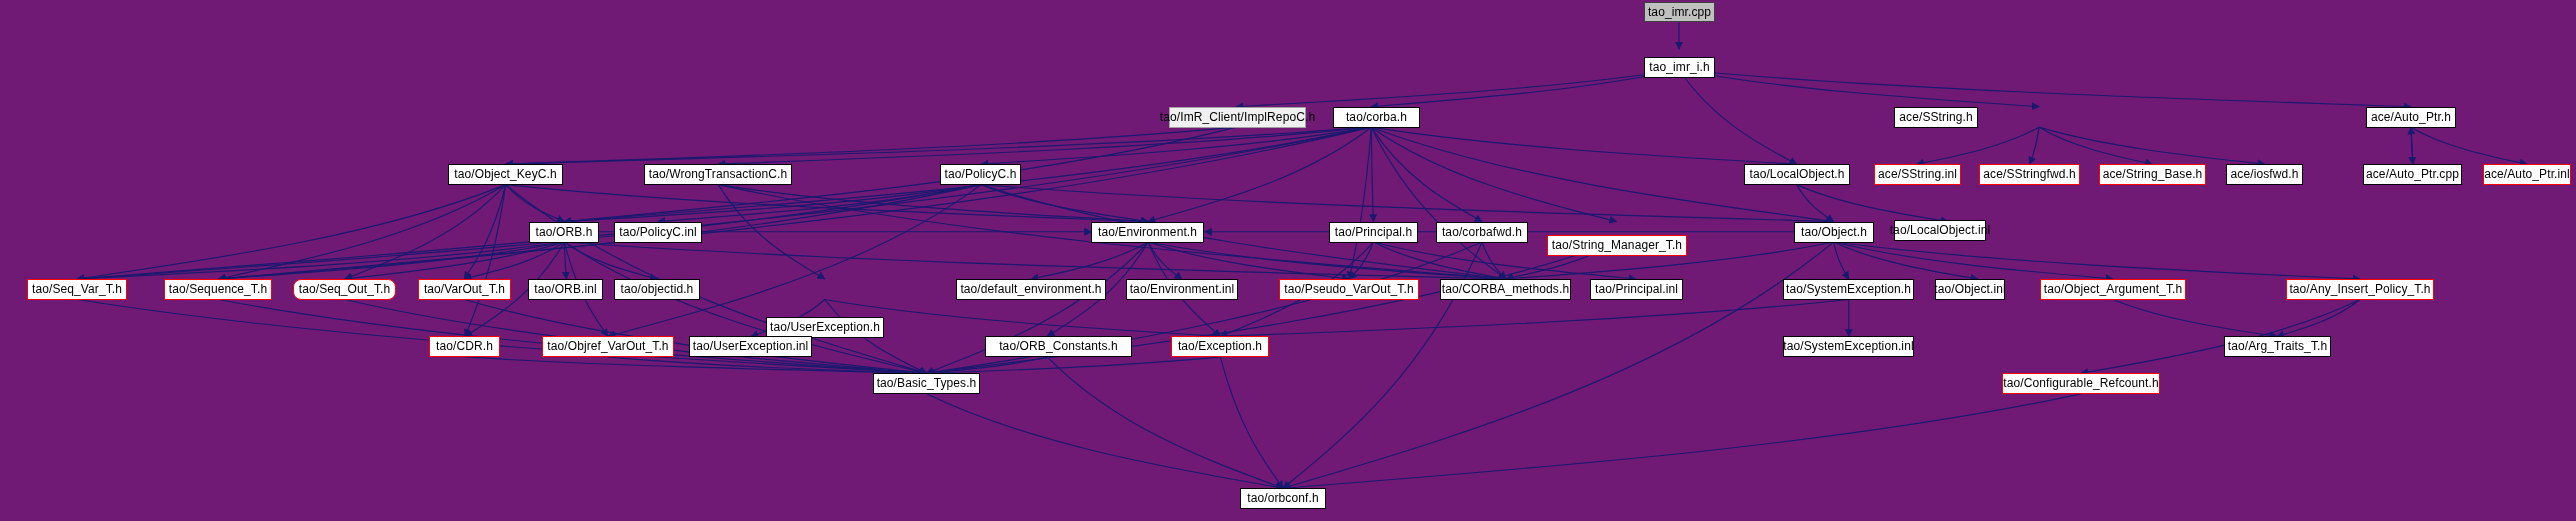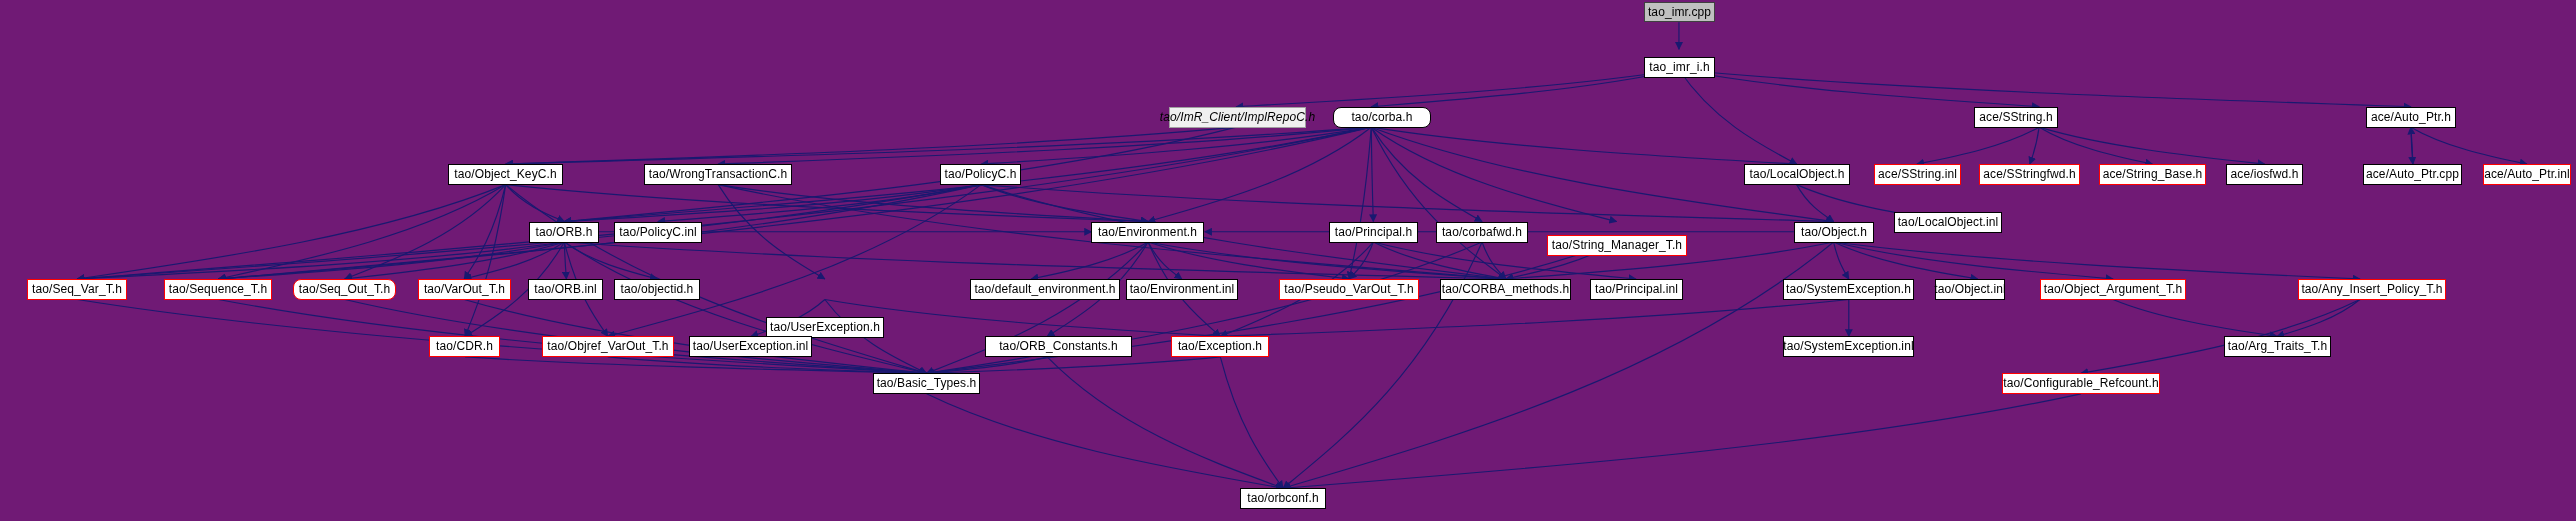--- a/index.html
+++ b/index.html
@@ -128,58 +128,58 @@
         <path d="M 2536 480 C 2244.25 543.25, 1855.25 572, 1563.5 595" marker-end="url(#ah)"></path>
         <path d="M 94 365 C 404.5 414.5, 818.5 437, 1129 455" marker-end="url(#ah)"></path>
         <path d="M 266 365 C 524.9 414.5, 870.0999999999999 437, 1129 455" marker-end="url(#ah)"></path>
         <path d="M 420 365 C 632.7 414.5, 916.3 437, 1129 455" marker-end="url(#ah)"></path>
         <path d="M 565.5 365 C 734.55 414.5, 959.95 437, 1129 455" marker-end="url(#ah)"></path>
       </g>
   </svg>
   <div id="node-layer">
       <div class="node root" style="left: 1644px; top: 1.6px; width: 71px;">tao_imr.cpp</div>
       <div class="node" style="left: 1644px; top: 49px; width: 71px; margin-top: 8px;">tao_imr_i.h</div>
-      <div class="node grey" style="left: 1169px; top: 107px; width: 137px; font-style: italic;">tao/ImR_Client/ImplRepoC.h</div>
-      <div class="node" style="left: 1333px; top: 107px; width: 98px; border-radius: 8px;">tao/corba.h</div>
-      <div class="node" style="left: 1974px; top: 107px; width: 84px;">ace/SString.h</div>
+      <div class="node grey" style="left: 1169px; top: 107px; width: 137px;">tao/ImR_Client/ImplRepoC.h</div>
+      <div class="node" style="left: 1333px; top: 107px; width: 87px;">tao/corba.h</div>
+      <div class="node" style="left: 1894px; top: 107px; width: 84px;">ace/SString.h</div>
       <div class="node" style="left: 2366px; top: 107px; width: 90px;">ace/Auto_Ptr.h</div>
       <div class="node" style="left: 448px; top: 164px; width: 115px;">tao/Object_KeyC.h</div>
       <div class="node" style="left: 644px; top: 164px; width: 148px;">tao/WrongTransactionC.h</div>
       <div class="node" style="left: 940px; top: 164px; width: 81px;">tao/PolicyC.h</div>
       <div class="node" style="left: 1744px; top: 164px; width: 106px;">tao/LocalObject.h</div>
       <div class="node red" style="left: 1874px; top: 164px; width: 87px;">ace/SString.inl</div>
       <div class="node red" style="left: 1979px; top: 164px; width: 101px;">ace/SStringfwd.h</div>
       <div class="node red" style="left: 2099px; top: 164px; width: 107px;">ace/String_Base.h</div>
       <div class="node" style="left: 2226px; top: 164px; width: 77px;">ace/iosfwd.h</div>
       <div class="node" style="left: 2363px; top: 164px; width: 99px;">ace/Auto_Ptr.cpp</div>
       <div class="node red" style="left: 2483px; top: 164px; width: 88px;">ace/Auto_Ptr.inl</div>
       <div class="node" style="left: 529px; top: 222px; width: 70px;">tao/ORB.h</div>
       <div class="node" style="left: 614px; top: 222px; width: 88px;">tao/PolicyC.inl</div>
       <div class="node" style="left: 1091px; top: 222px; width: 113px;">tao/Environment.h</div>
       <div class="node" style="left: 1329px; top: 222px; width: 89px;">tao/Principal.h</div>
       <div class="node" style="left: 1436px; top: 222px; width: 92px;">tao/corbafwd.h</div>
       <div class="node red" style="left: 1547px; top: 222px; width: 140px; margin-top: 13px;">tao/String_Manager_T.h</div>
       <div class="node" style="left: 1794px; top: 222px; width: 80px;">tao/Object.h</div>
-      <div class="node" style="left: 1894px; top: 212px; width: 108px;">tao/LocalObject.inl</div>
+      <div class="node" style="left: 1894px; top: 220px; width: 92px;">tao/LocalObject.inl</div>
       <div class="node red" style="left: 27px; top: 279px; width: 100px;">tao/Seq_Var_T.h</div>
       <div class="node red" style="left: 164px; top: 279px; width: 108px;">tao/Sequence_T.h</div>
       <div class="node red" style="left: 293px; top: 279px; width: 103px; border-radius: 8px;">tao/Seq_Out_T.h</div>
       <div class="node red" style="left: 418px; top: 279px; width: 93px;">tao/VarOut_T.h</div>
       <div class="node" style="left: 528px; top: 279px; width: 75px;">tao/ORB.inl</div>
       <div class="node" style="left: 614px; top: 279px; width: 86px;">tao/objectid.h</div>
       <div class="node" style="left: 766px; top: 279px; width: 118px; margin-top: 38px;">tao/UserException.h</div>
-      <div class="node" style="left: 956px; top: 279px; width: 150px; margin-left: 14px;">tao/default_environment.h</div>
+      <div class="node" style="left: 956px; top: 279px; width: 150px;">tao/default_environment.h</div>
       <div class="node" style="left: 1126px; top: 279px; width: 112px;">tao/Environment.inl</div>
       <div class="node red" style="left: 1279px; top: 279px; width: 140px;">tao/Pseudo_VarOut_T.h</div>
       <div class="node" style="left: 1440px; top: 279px; width: 131px;">tao/CORBA_methods.h</div>
       <div class="node" style="left: 1590px; top: 279px; width: 93px;">tao/Principal.inl</div>
       <div class="node" style="left: 1783px; top: 279px; width: 131px;">tao/SystemException.h</div>
       <div class="node" style="left: 1935px; top: 279px; width: 70px;">tao/Object.inl</div>
       <div class="node red" style="left: 2040px; top: 279px; width: 146px;">tao/Object_Argument_T.h</div>
-      <div class="node red" style="left: 2286px; top: 279px; width: 148px; margin-left: 12px;">tao/Any_Insert_Policy_T.h</div>
+      <div class="node red" style="left: 2286px; top: 279px; width: 148px;">tao/Any_Insert_Policy_T.h</div>
       <div class="node red" style="left: 429px; top: 336px; width: 71px;">tao/CDR.h</div>
       <div class="node red" style="left: 542px; top: 336px; width: 132px;">tao/Objref_VarOut_T.h</div>
       <div class="node" style="left: 689px; top: 336px; width: 123px;">tao/UserException.inl</div>
       <div class="node" style="left: 985px; top: 336px; width: 147px;">tao/ORB_Constants.h</div>
       <div class="node red" style="left: 1171px; top: 336px; width: 98px;">tao/Exception.h</div>
       <div class="node" style="left: 1783px; top: 336px; width: 131px;">tao/SystemException.inl</div>
       <div class="node" style="left: 2224px; top: 336px; width: 107px;">tao/Arg_Traits_T.h</div>
       <div class="node" style="left: 873px; top: 373px; width: 107px;">tao/Basic_Types.h</div>
       <div class="node red" style="left: 2002px; top: 373px; width: 158px;">tao/Configurable_Refcount.h</div>
       <div class="node" style="left: 1240px; top: 488px; width: 86px;">tao/orbconf.h</div>

